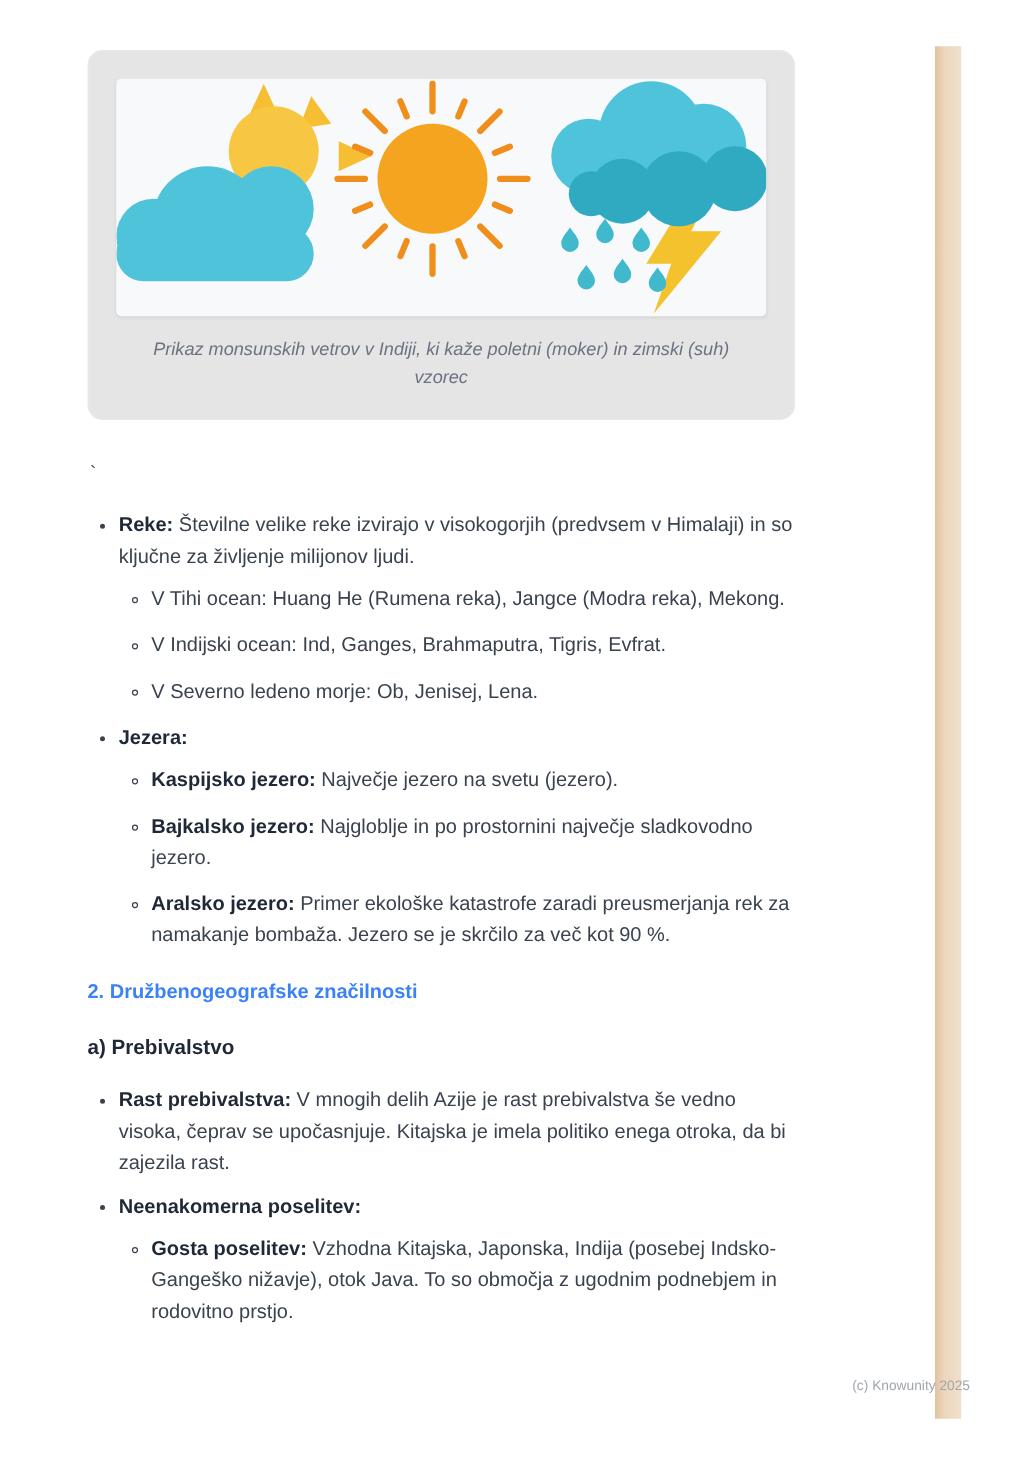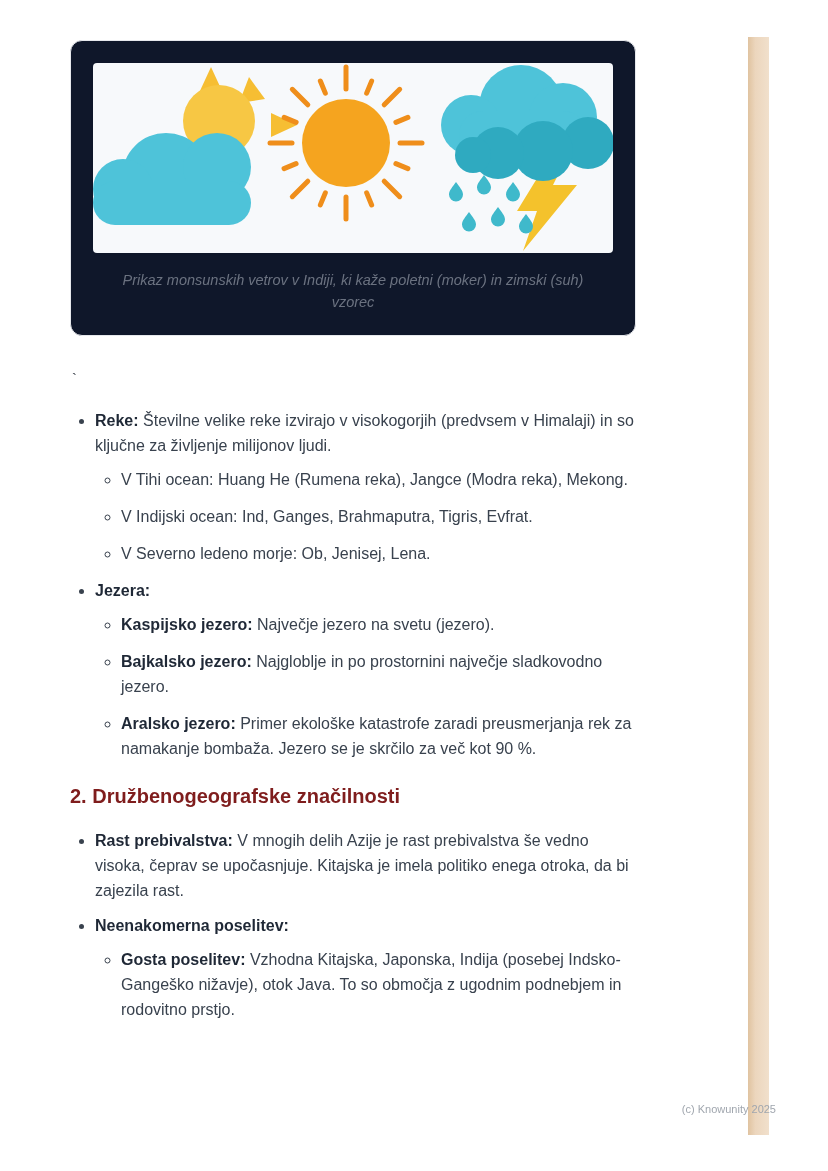--- a/index.html
+++ b/index.html
@@ -18,21 +18,21 @@
     background:linear-gradient(90deg,#e0c3a0 0%, #ecd6bd 35%, #f1e0cc 100%);
   }
   .content {
     position:absolute;
     left:70px; top:40px;
     width:566px;
   }
   .card {
     border:1px solid #e6e8ec;
     border-radius:12px;
-    background:#0f172a;
+    background:#e5e5e5;
     padding:22px 22px 16px;
     margin-bottom:32px;
   }
   .img-area {
     background:#f7f9fb;
     border-radius:4px;
     box-shadow:0 1px 3px rgba(16,24,40,.08);
     overflow:hidden;
   }
   .img-area svg { display:block; width:100%; height:auto; }
@@ -40,21 +40,21 @@
     margin:16px auto 6px;
     max-width:500px;
     text-align:center;
     font-style:italic;
     font-size:14.5px;
     line-height:22px;
     color:#6b7280;
   }
   .stray { height:18px; font-size:15px; color:#333a44; margin-left:2px; margin-top:34px; }
   .h3 { font-size:16.5px; font-weight:700; color:#1f2836; margin:26px 0 0; }
-  .h2 { font-size:20px; font-weight:700; color:#7f1d1d; margin:24px 0 20px; }
+  .h2 { font-size:16px; font-weight:700; color:#3b82f6; margin:24px 0 20px; }
   ul.l1 { margin:20px 0 0; padding-left:25px; list-style:disc; }
   ul.l1 > li { margin-bottom:10px; line-height:25px; font-size:16px; }
   ul.l2 { margin:9px 0 2px; padding-left:26px; list-style:circle; }
   ul.l2 > li { margin-bottom:12px; line-height:25px; font-size:16px; }
   .b { font-weight:700; color:#1f2836; }
   .copyright {
     position:absolute;
     right:52px; bottom:56px;
     font-size:11px;
     color:#a0a6ae;
@@ -169,20 +169,21 @@
         <li>
           <span class="b">Aralsko jezero:</span>
           <span>Primer ekološke katastrofe zaradi preusmerjanja rek za namakanje bombaža. Jezero se je skrčilo za več kot 90 %.</span>
         </li>
       </ul>
     </li>
   </ul>
 
   <h2 class="h2">2. Družbenogeografske značilnosti</h2>
 
+  <h3 class="h3">a) Prebivalstvo</h3>
 
   <ul class="l1">
     <li>
       <span class="b">Rast prebivalstva:</span>
       <span>V mnogih delih Azije je rast prebivalstva še vedno visoka, čeprav se upočasnjuje. Kitajska je imela politiko enega otroka, da bi zajezila rast.</span>
     </li>
     <li>
       <span class="b">Neenakomerna poselitev:</span>
       <ul class="l2">
         <li>

